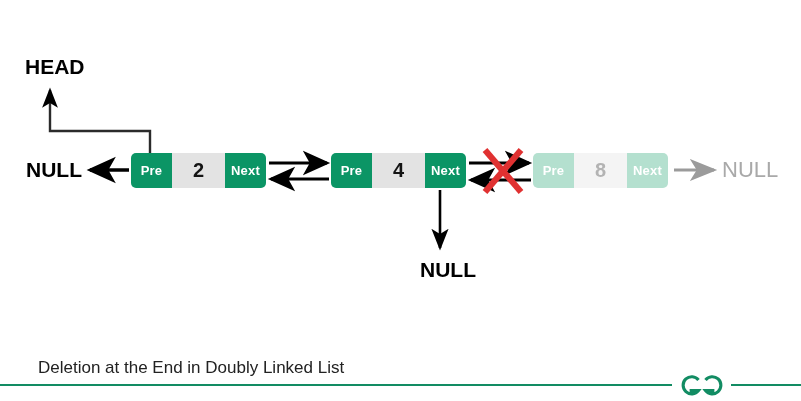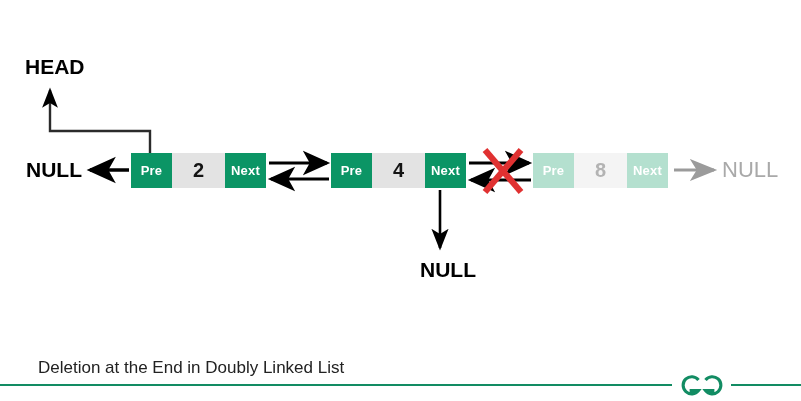--- a/index.html
+++ b/index.html
@@ -18,21 +18,21 @@
     overflow: hidden;
   }
   .abs { position: absolute; }
 
   
   .node {
     position: absolute;
     height: 35px;
     display: flex;
     align-items: stretch;
-    border-radius: 0;
+    border-radius: 5px;
     overflow: hidden;
   }
   .node .seg {
     display: flex;
     align-items: center;
     justify-content: center;
     font-weight: bold;
   }
   .node .ptr {
     width: 41px;

